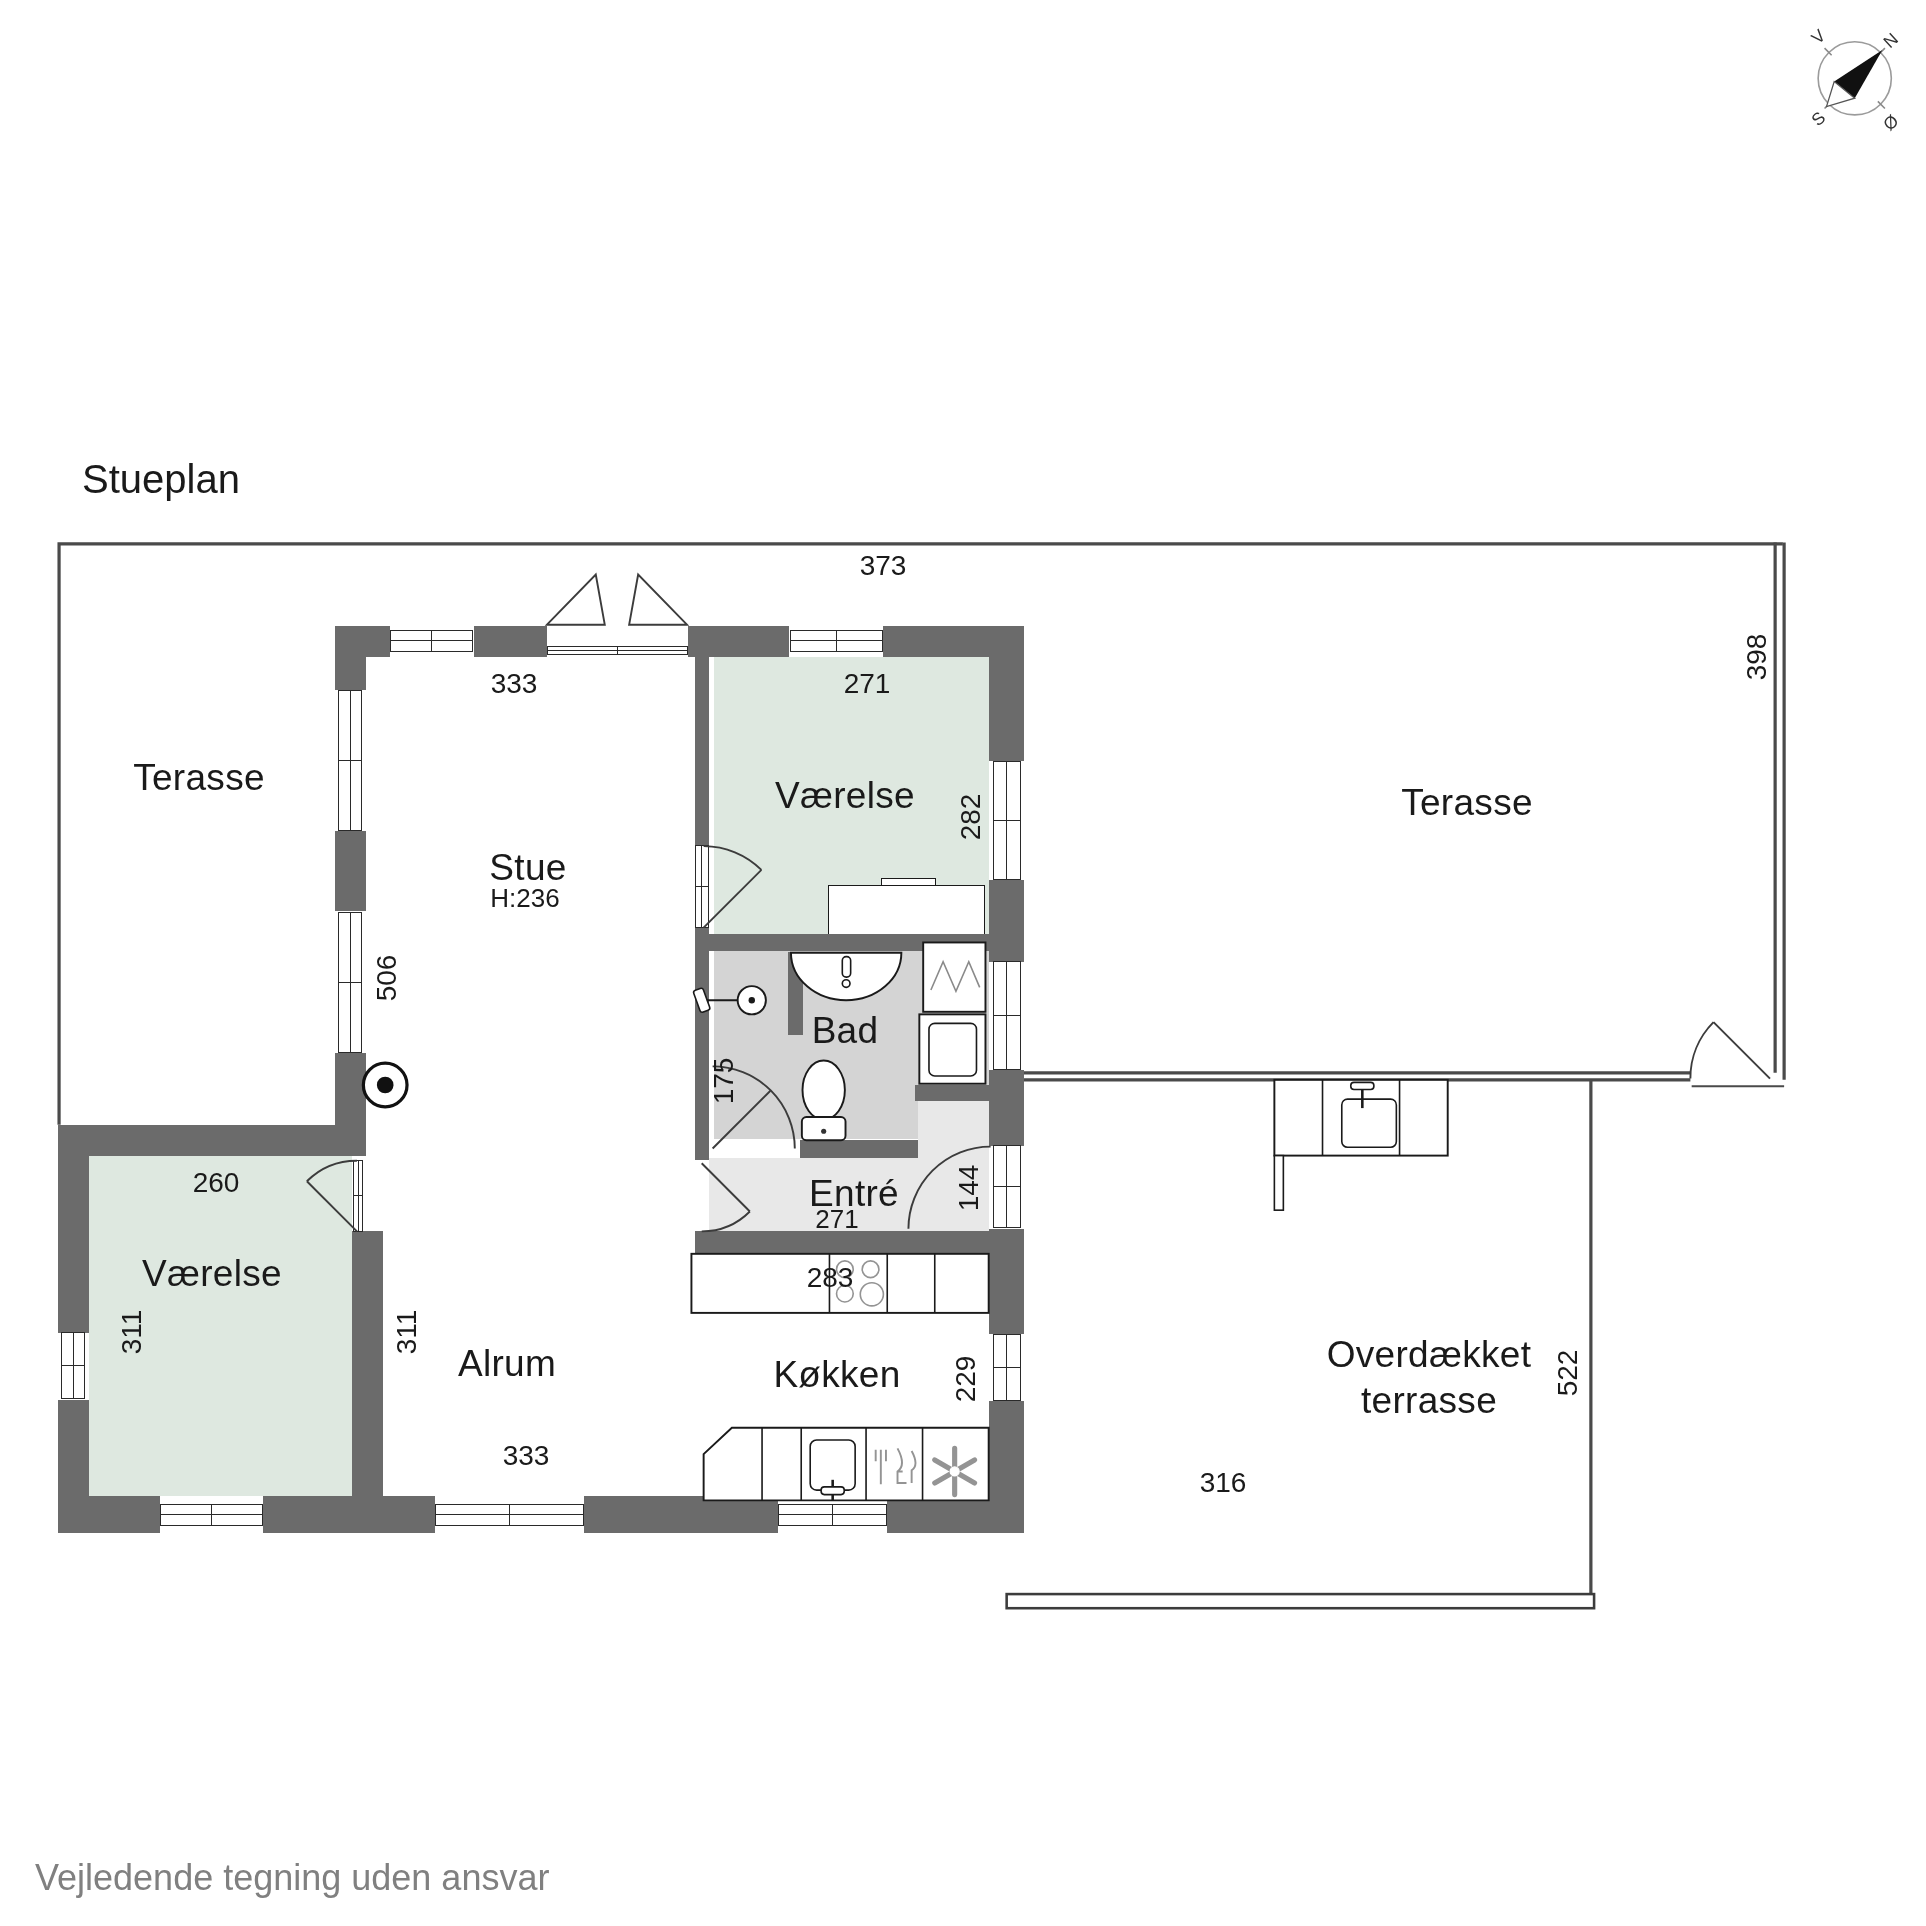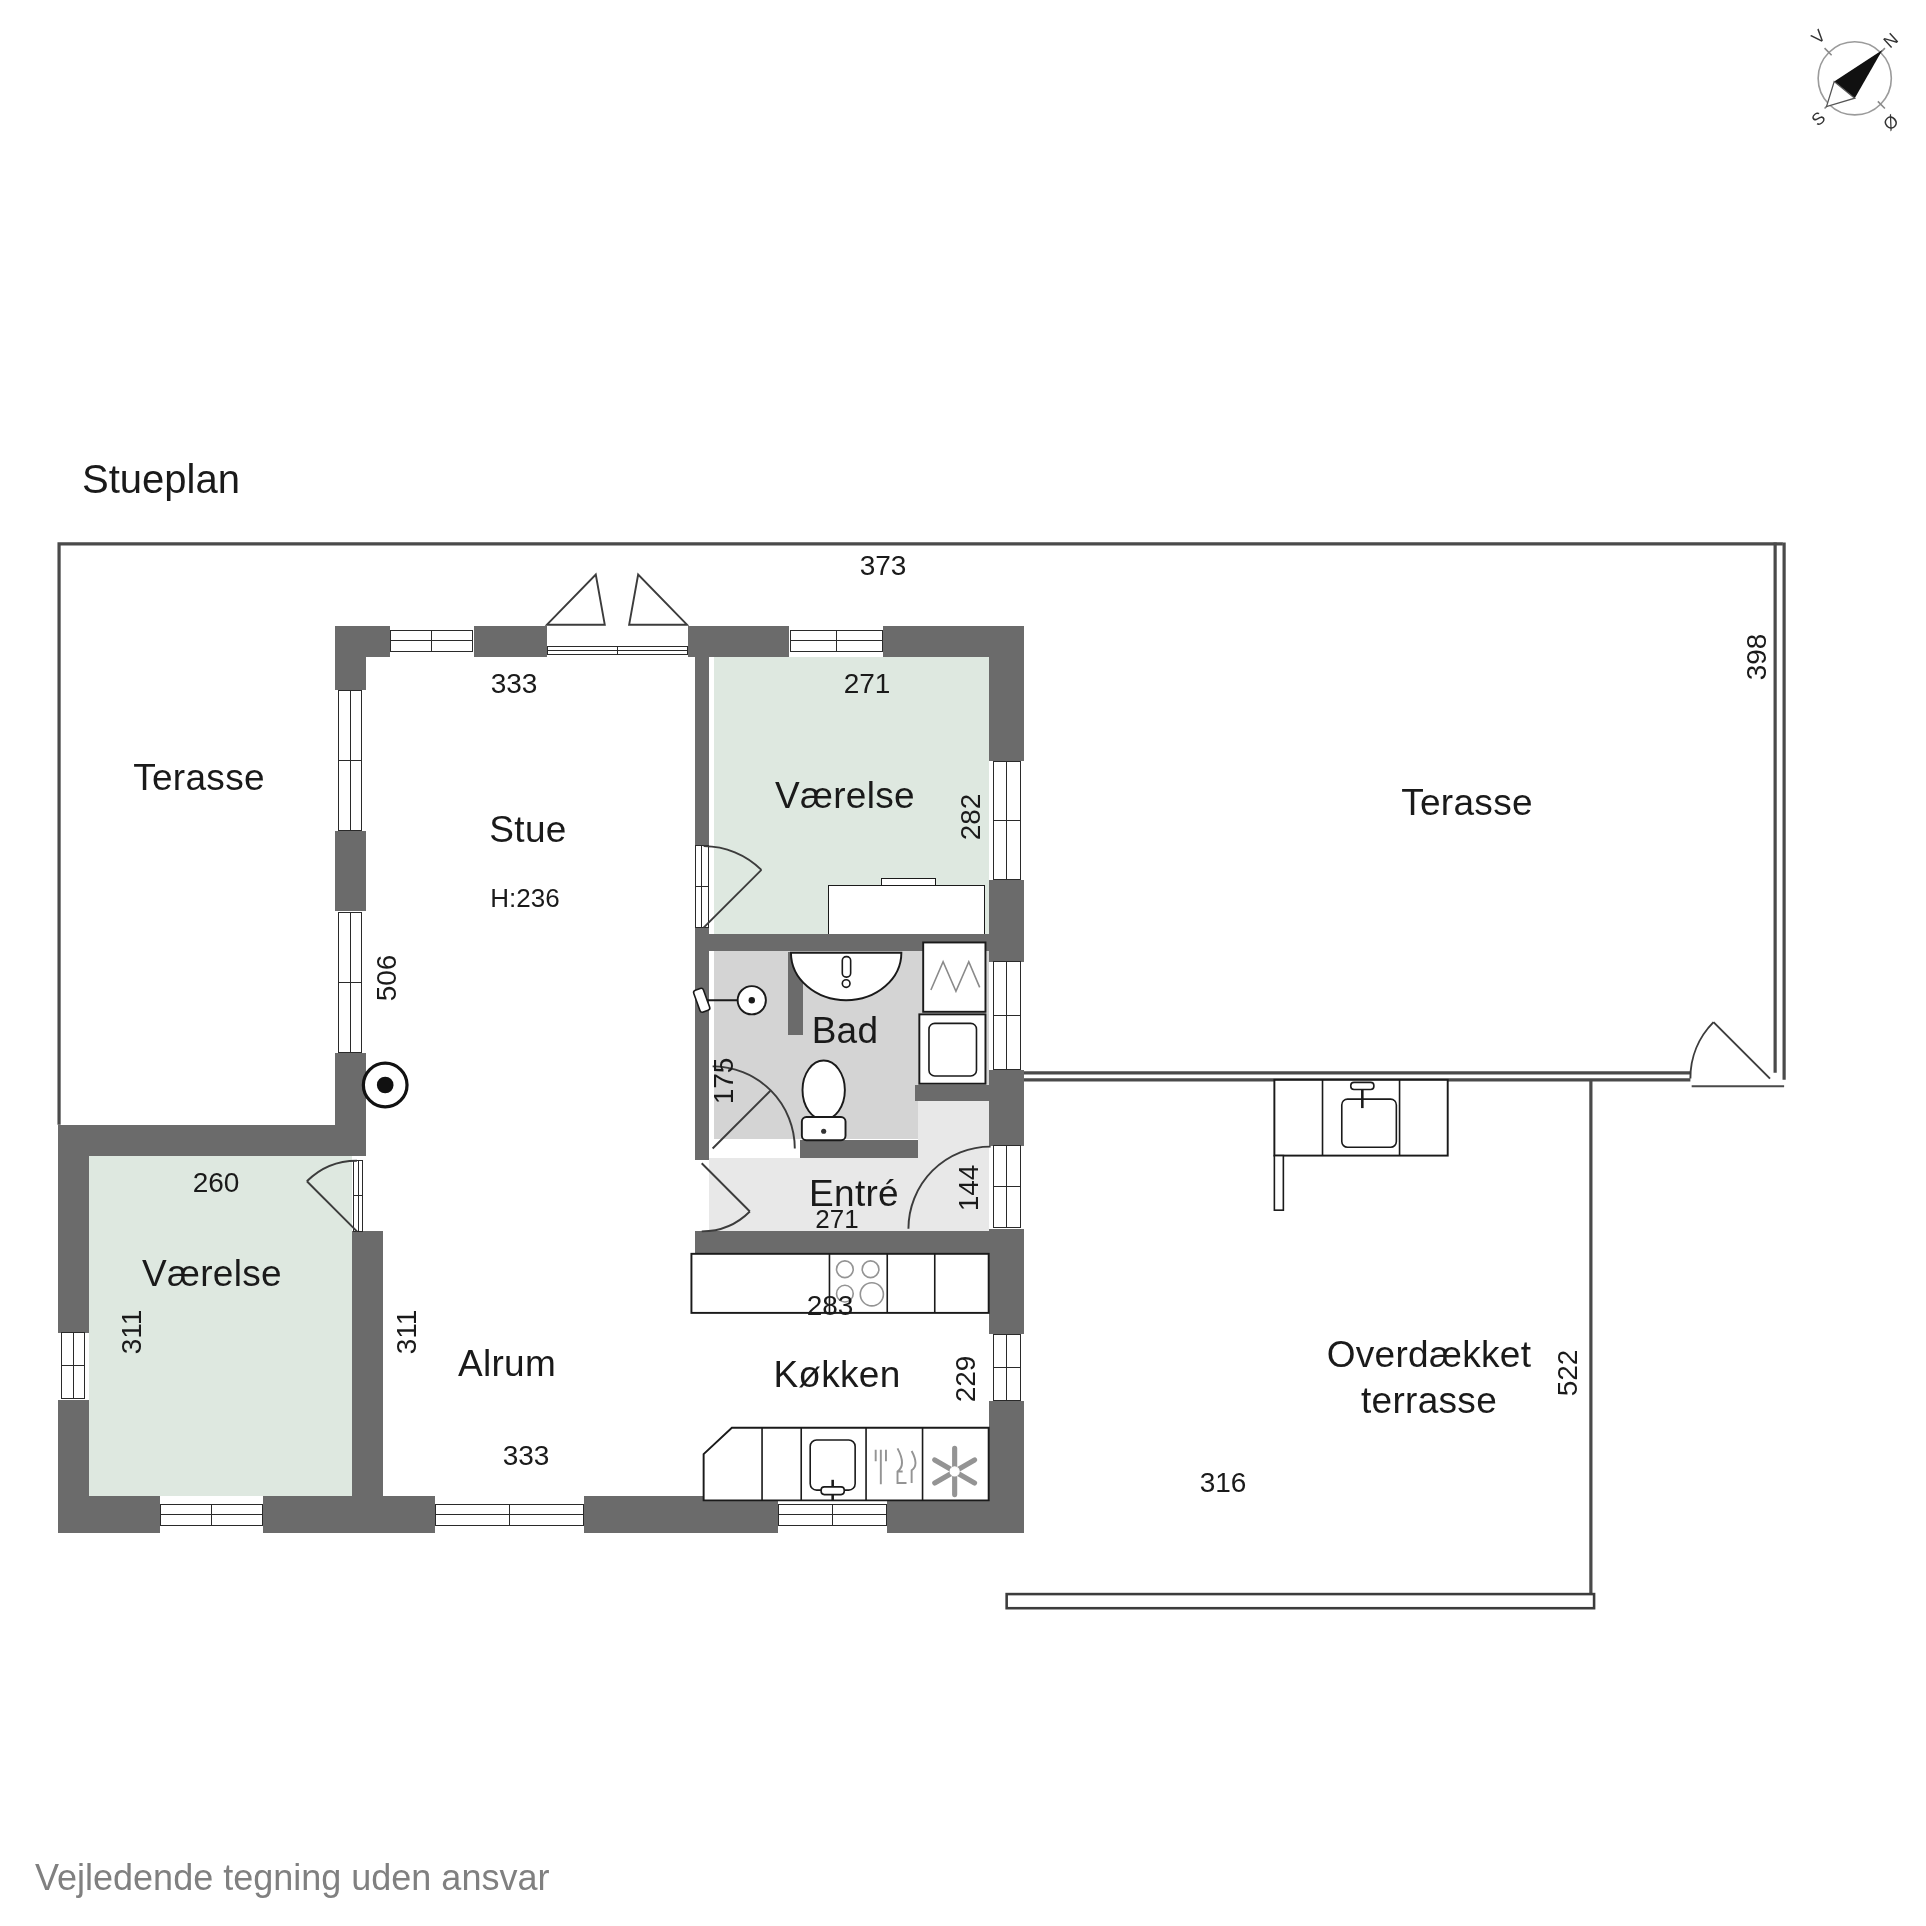--- a/index.html
+++ b/index.html
@@ -191,21 +191,21 @@
       <text x="2833" y="66" font-size="27" fill="#333" text-anchor="middle" transform="rotate(-42 2833 58)">V</text>
       <text x="2833" y="194" font-size="27" fill="#333" text-anchor="middle" transform="rotate(-42 2833 186)">S</text>
       <text x="2946" y="200" font-size="27" fill="#333" text-anchor="middle" transform="rotate(-42 2946 192)">Ø</text>
     </g>
   </svg>
 
   <div id="title" style="left:82px;top:457px;">Stueplan</div>
   <div id="footer" style="left:35px;top:1857px;">Vejledende tegning uden ansvar</div>
 
   <div class="lbl" style="left:199px;top:778px;">Terasse</div>
-  <div class="lbl" style="left:528px;top:830px;text-align:right;">Stue</div>
+  <div class="lbl" style="left:528px;top:868px;text-align:right;">Stue</div>
   <div class="sub" style="left:525px;top:898px;">H:236</div>
   <div class="lbl" style="left:845px;top:796px;">Værelse</div>
   <div class="lbl" style="left:845px;top:1031px;">Bad</div>
   <div class="lbl" style="left:854px;top:1154px;margin-top:40px;">Entré</div>
   <div class="lbl" style="left:837px;top:1375px;">Køkken</div>
   <div class="lbl" style="left:507px;top:1364px;">Alrum</div>
   <div class="lbl" style="left:212px;top:1274px;">Værelse</div>
   <div class="lbl" style="left:1467px;top:803px;">Terasse</div>
   <div class="lbl wrap" style="left:1429px;top:1378px;width:282px;">Overdækket terrasse</div>
 
@@ -214,20 +214,20 @@
   <span class="dim" style="left:867px;top:684px;">271</span>
   <span class="dim rot" style="left:971px;top:817px;">282</span>
   <span class="dim rot" style="left:1757px;top:657px;">398</span>
   <span class="dim rot" style="left:387px;top:978px;">506</span>
   <span class="dim rot" style="left:724px;top:1081px;">175</span>
   <span class="dim rot" style="left:969px;top:1188px;">144</span>
   <span class="dim" style="left:216px;top:1183px;">260</span>
   <span class="dim rot" style="left:132px;top:1332px;">311</span>
   <span class="dim rot" style="left:407px;top:1332px;">311</span>
   <span class="dim" style="left:837px;top:1219px;font-size:26px;">271</span>
-  <span class="dim" style="left:830px;top:1306px;">283</span>
+  <span class="dim" style="left:830px;top:1278px;">283</span>
   <span class="dim rot" style="left:966px;top:1379px;">229</span>
   <span class="dim" style="left:526px;top:1456px;">333</span>
   <span class="dim" style="left:1223px;top:1483px;">316</span>
   <span class="dim rot" style="left:1568px;top:1373px;">522</span>
 
 </div>
 
 
 </body></html>

